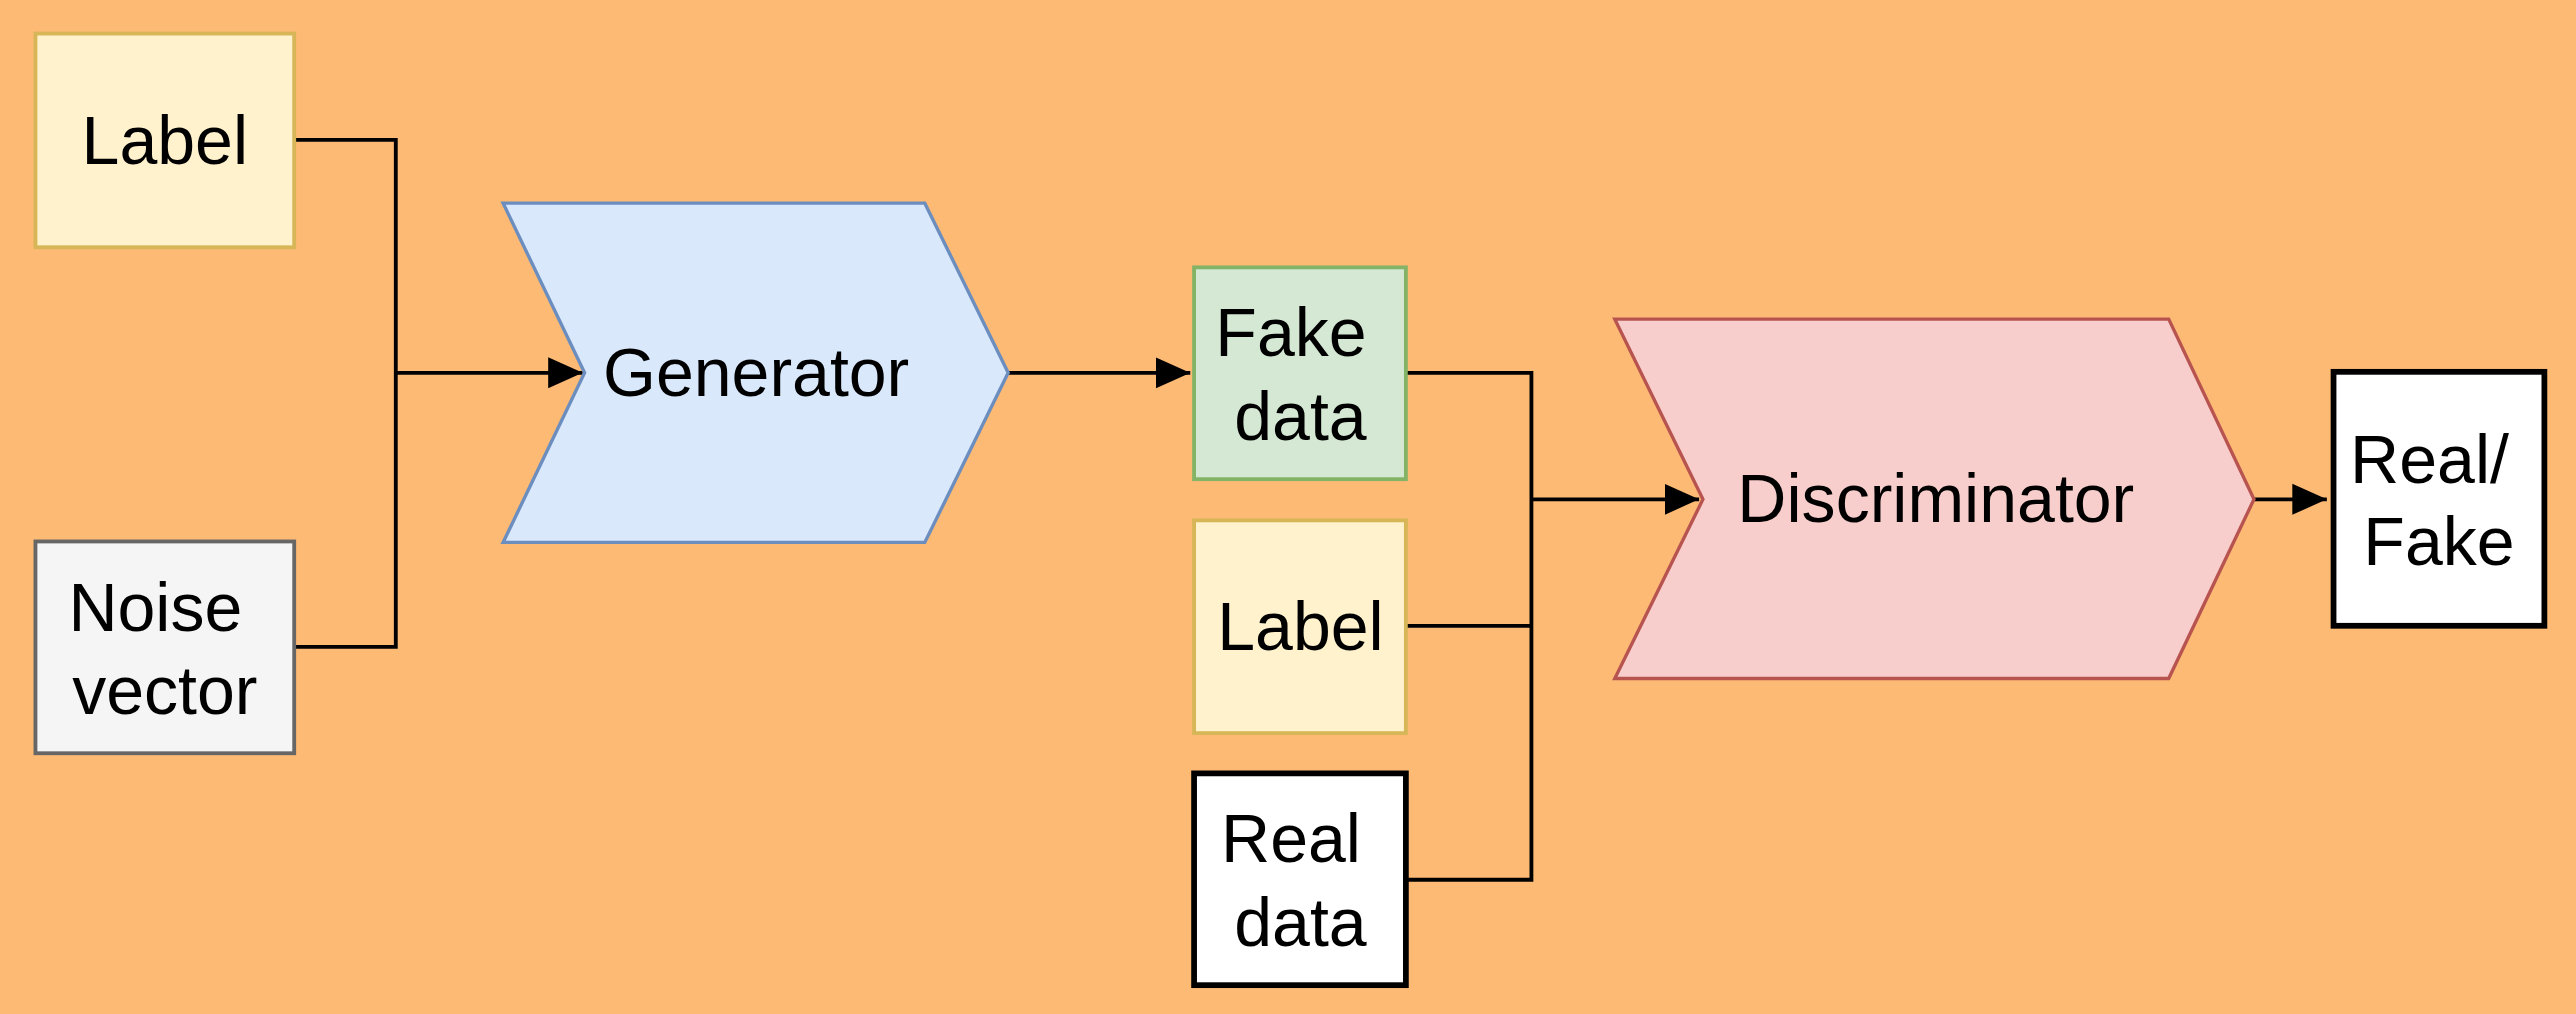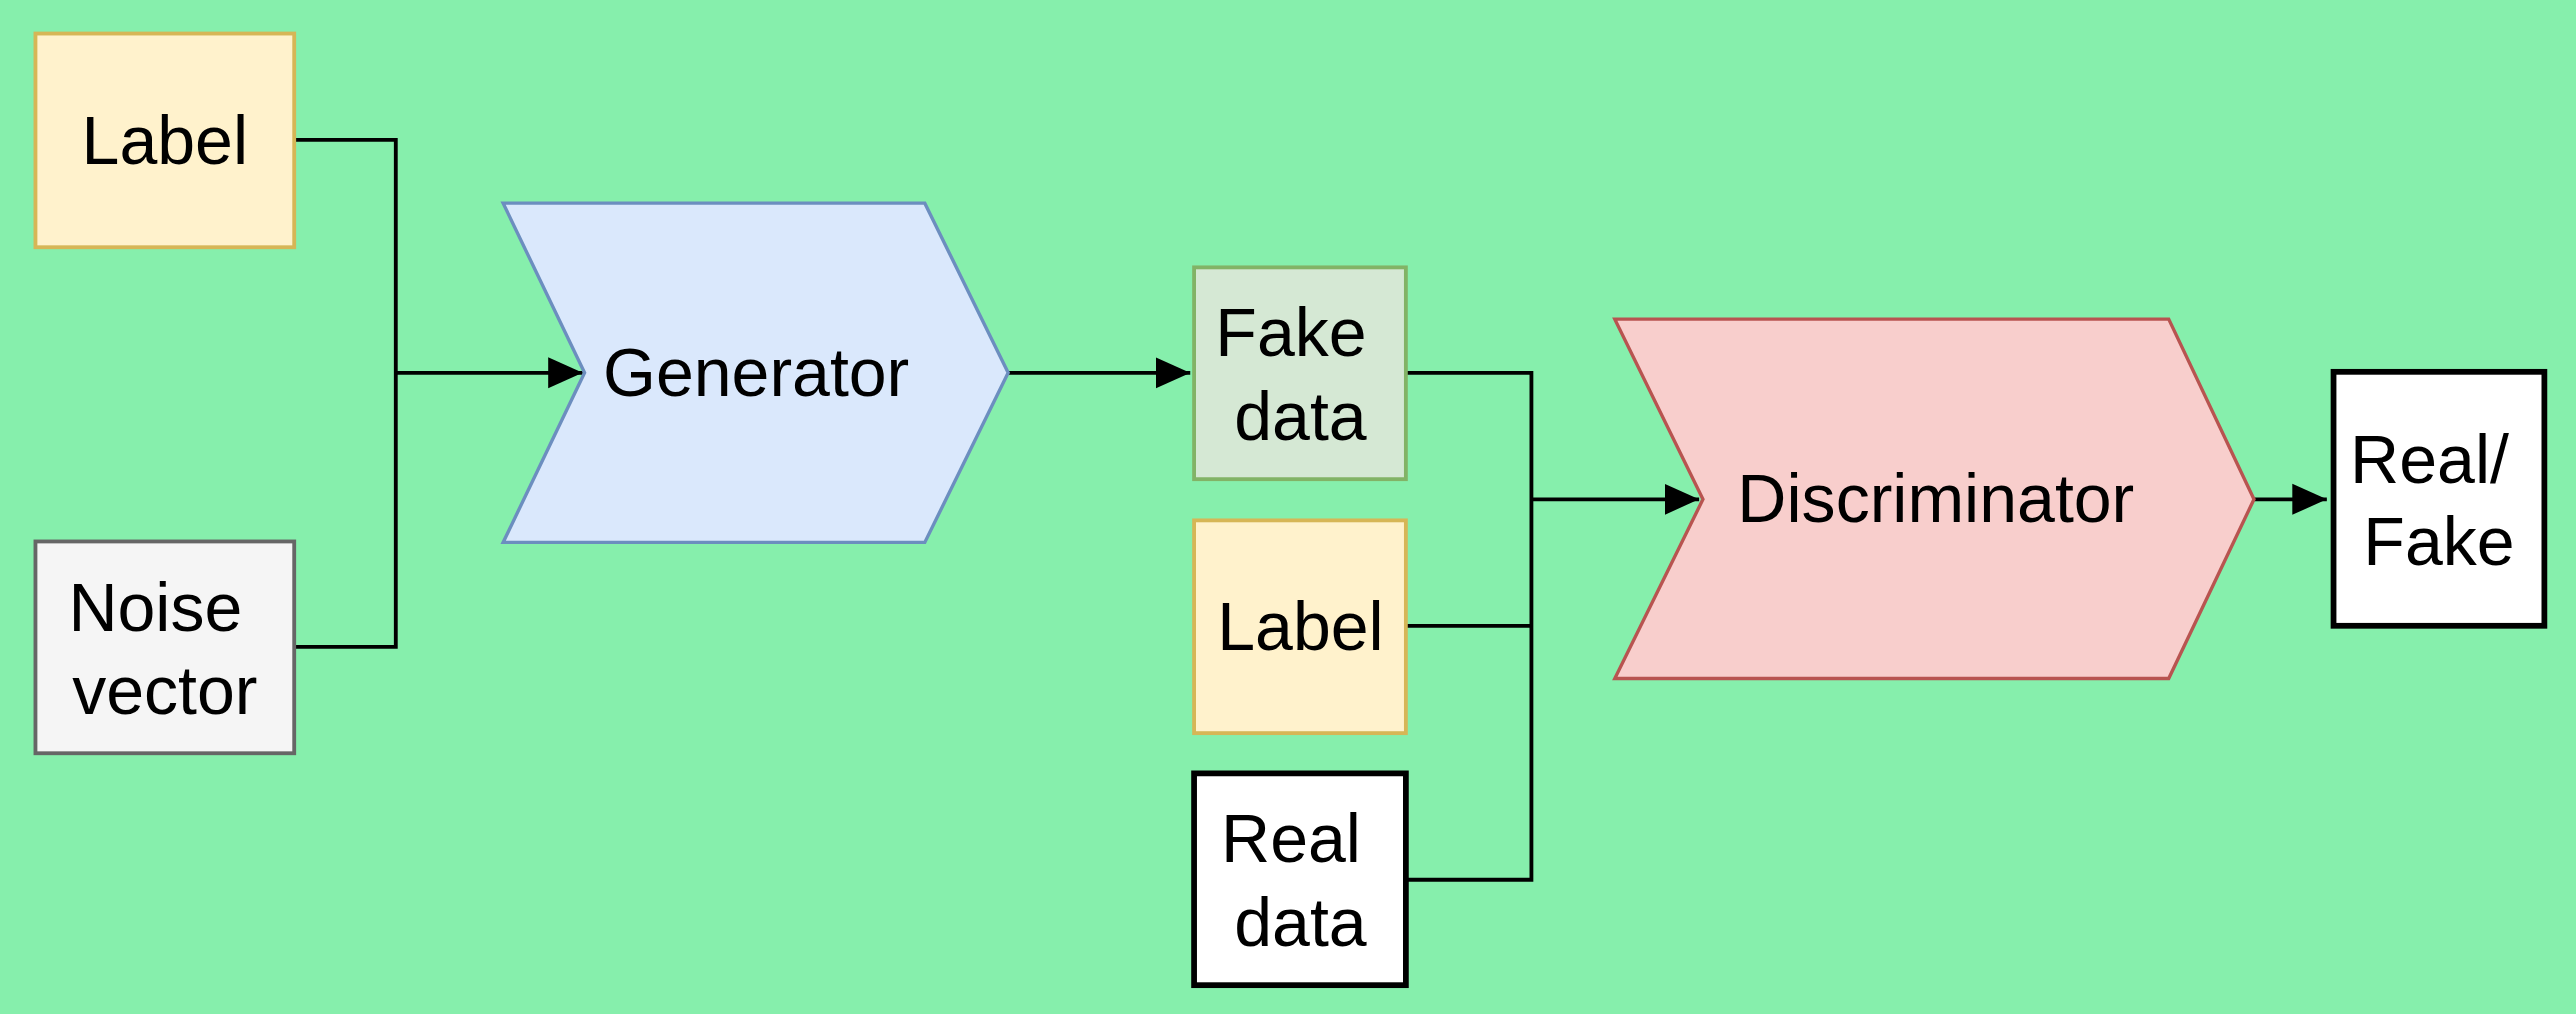--- a/index.html
+++ b/index.html
@@ -5,21 +5,21 @@
 <style>
   html, body {
     margin: 0;
     padding: 0;
     background: #ffffff;
   }
   .diagram-canvas {
     width: 100%;
     max-width: 2576px;
     margin: 0 auto;
-    background: #86efac;
+    background: #fdba74;
   }
   svg {
     display: block;
     width: 100%;
     height: auto;
   }
   text {
     font-family: "Liberation Sans", "DejaVu Sans", sans-serif;
     font-size: 71px;
     text-anchor: middle;

